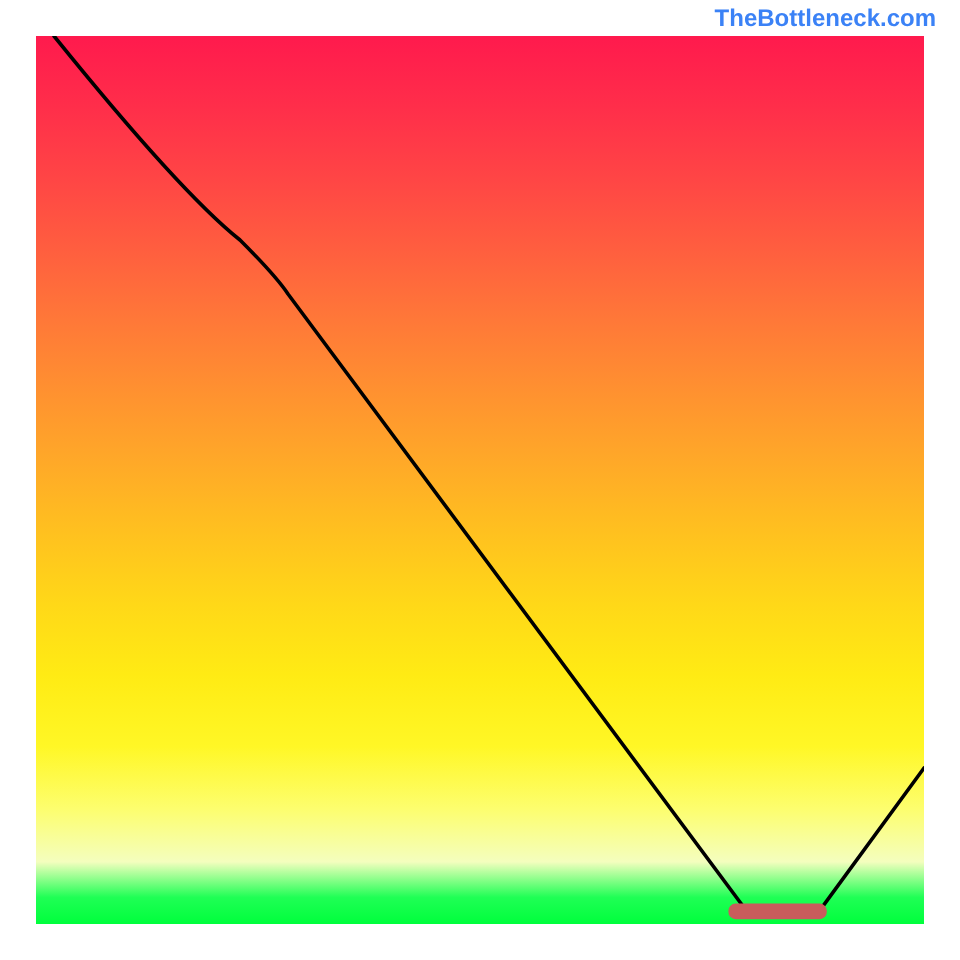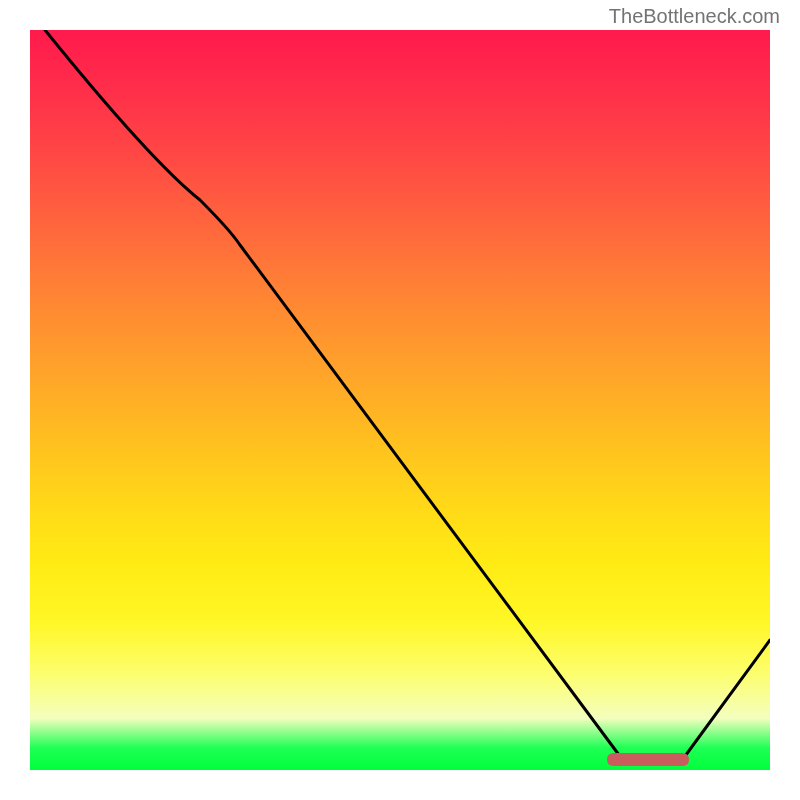--- a/index.html
+++ b/index.html
@@ -8,22 +8,22 @@
       height: 800px;
       background: #ffffff;
       position: relative;
       font-family: Arial, sans-serif;
     }
     .watermark {
       position: absolute;
       top: 5px;
       right: 20px;
       font-size: 20px;
-      color: #737373;
-      font-weight: normal;
+      color: #3b82f6;
+      font-weight: bold;
       z-index: 10;
     }
     .chart-container {
       position: absolute;
       top: 30px;
       left: 30px;
       width: 740px;
       height: 740px;
     }
     .gradient-bg {

